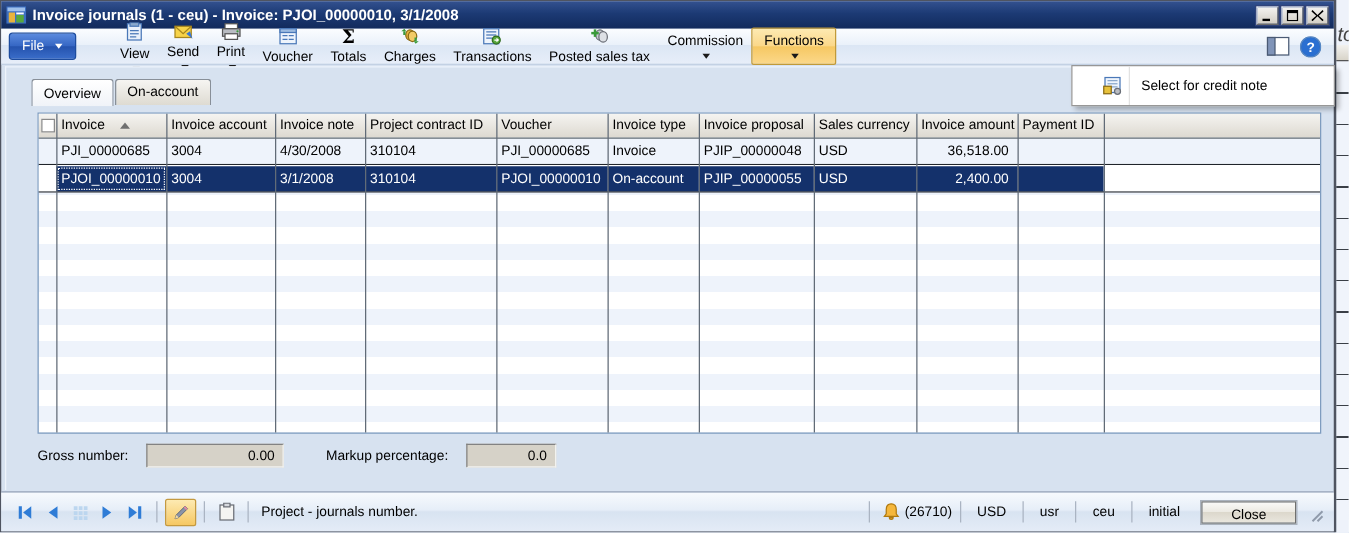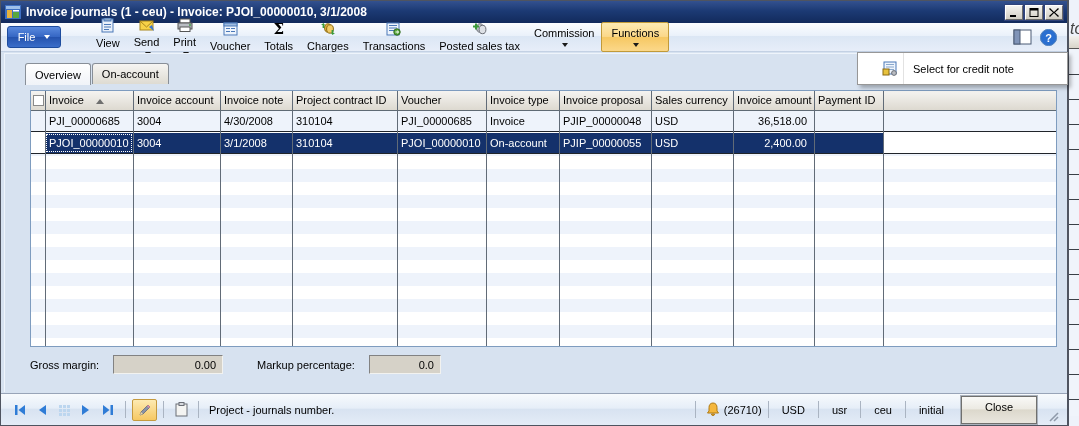--- a/index.html
+++ b/index.html
@@ -82,21 +82,21 @@
   .ff-gap { width:14px; }
 
   
   .statusbar { position:absolute; left:0; bottom:0; width:100%; height:32px; background:linear-gradient(180deg,#f7fafd 0%,#e6eef8 45%,#d8e3f1 50%,#e4ecf7 100%); border-top:1px solid #98a4b8; display:flex; align-items:center; padding:0 8px; }
   .sb-sep { width:1px; height:17px; background:#aab4c2; margin:0 6px; flex:none; }
   .sb-ico { display:flex; align-items:center; justify-content:center; width:22px; height:20px; flex:none; }
   .pencil-btn { width:25px; height:22px; border:1px solid #c59a3f; border-radius:2px; background:linear-gradient(180deg,#fdeab2,#f6c863); display:flex; align-items:center; justify-content:center; flex:none; }
   .sb-msg { margin-left:4px; }
   .sb-right { margin-left:auto; display:flex; align-items:center; }
   .sb-chip { padding:0 7px; white-space:nowrap; }
-  .close-btn { width:76px; height:28px; margin:0 10px 0 10px; background:linear-gradient(180deg,#f9f9f7 0%,#eceae3 45%,#dcd8cc 50%,#e9e6de 100%); border:1px solid #70706e; outline:1px solid #aab2bd; text-align:center; padding-top:4px; }
+  .close-btn { width:76px; height:18px; margin:0 10px 0 10px; background:linear-gradient(180deg,#f9f9f7 0%,#eceae3 45%,#dcd8cc 50%,#e9e6de 100%); border:1px solid #70706e; outline:1px solid #aab2bd; text-align:center; padding-top:4px; }
   .grip { width:12px; height:12px; align-self:flex-end; margin-bottom:2px; }
 </style>
 </head>
 <body>
 
 <div class="bg-strip">
   <span class="frag">to</span>
   <div class="hdrcell"></div>
   <div class="rows"></div>
 </div>
@@ -326,21 +326,21 @@
         <div class="vline" style="left:455px"></div>
         <div class="vline" style="left:528px"></div>
         <div class="vline" style="left:620px"></div>
         <div class="vline" style="left:702px"></div>
         <div class="vline" style="left:783px"></div>
         <div class="vline" style="left:852px"></div>
       </div>
     </div>
 
     <div class="footer-fields">
-      <span class="ff-label">Gross margin:</span>
+      <span class="ff-label">Gross number:</span>
       <span class="ff-input w1">0.00</span>
       <span class="ff-gap"></span>
       <span class="ff-label">Markup percentage:</span>
       <span class="ff-input w2">0.0</span>
     </div>
   </div>
 
   <div class="statusbar">
     <span class="sb-ico">
       <svg width="14" height="12" viewBox="0 0 14 12">

